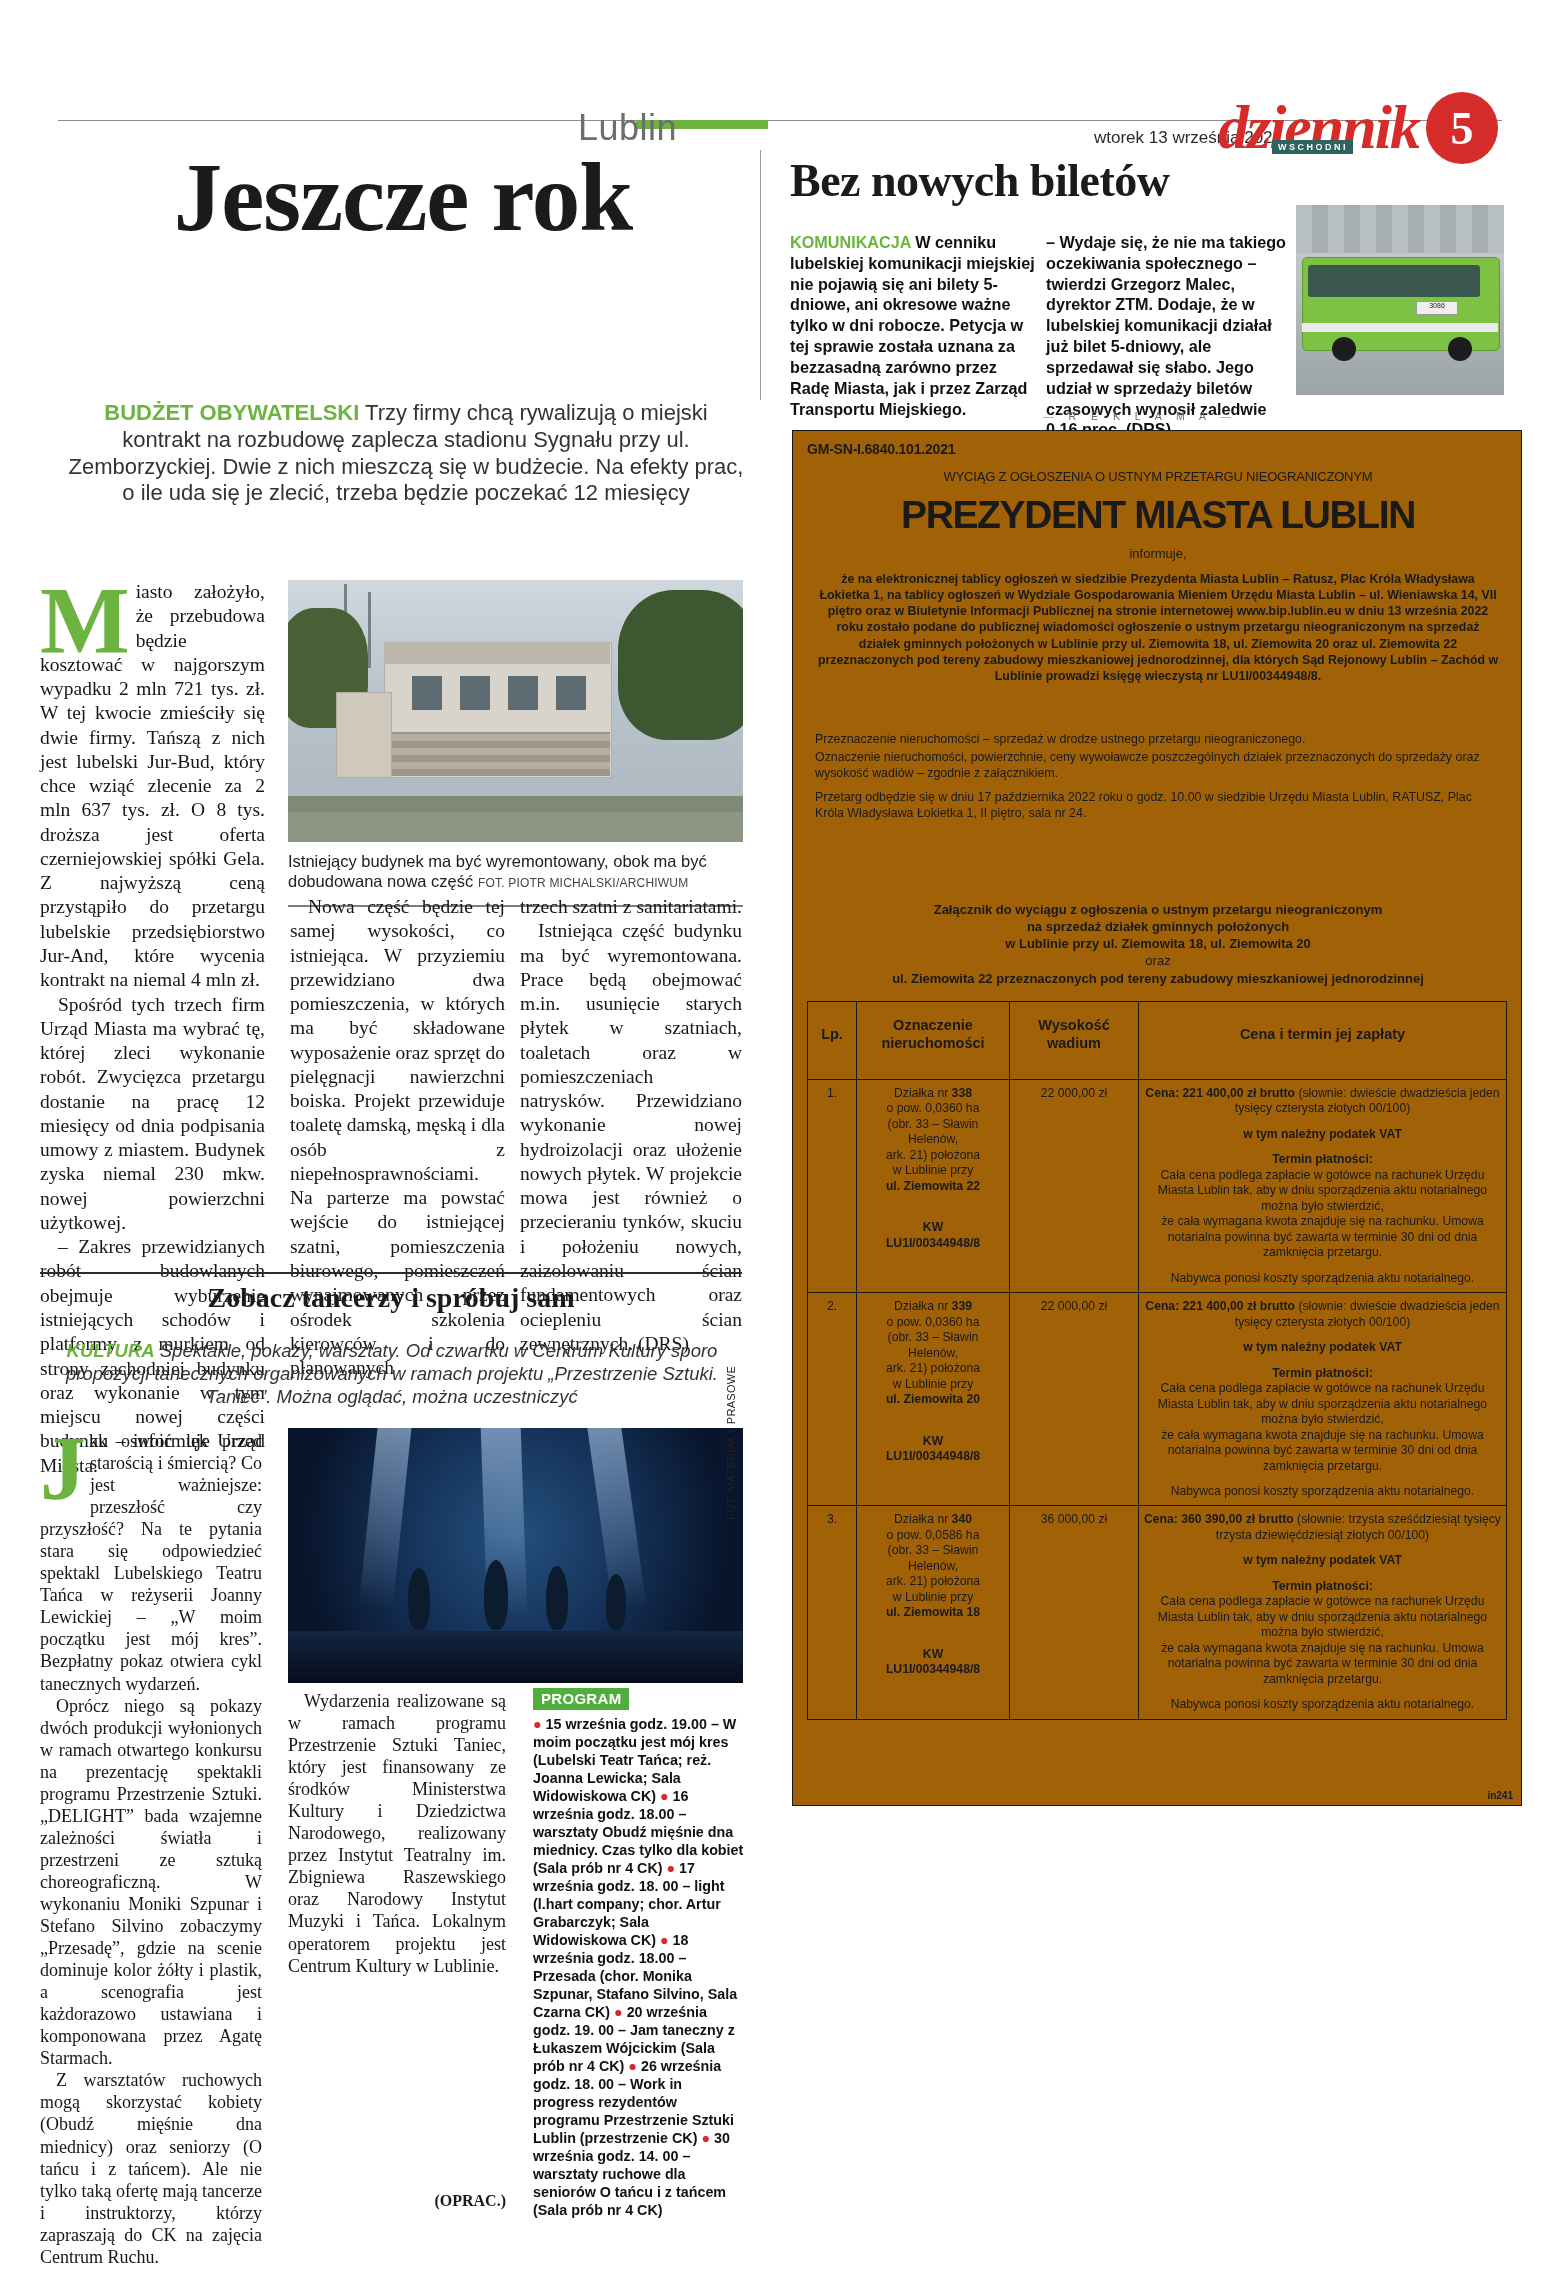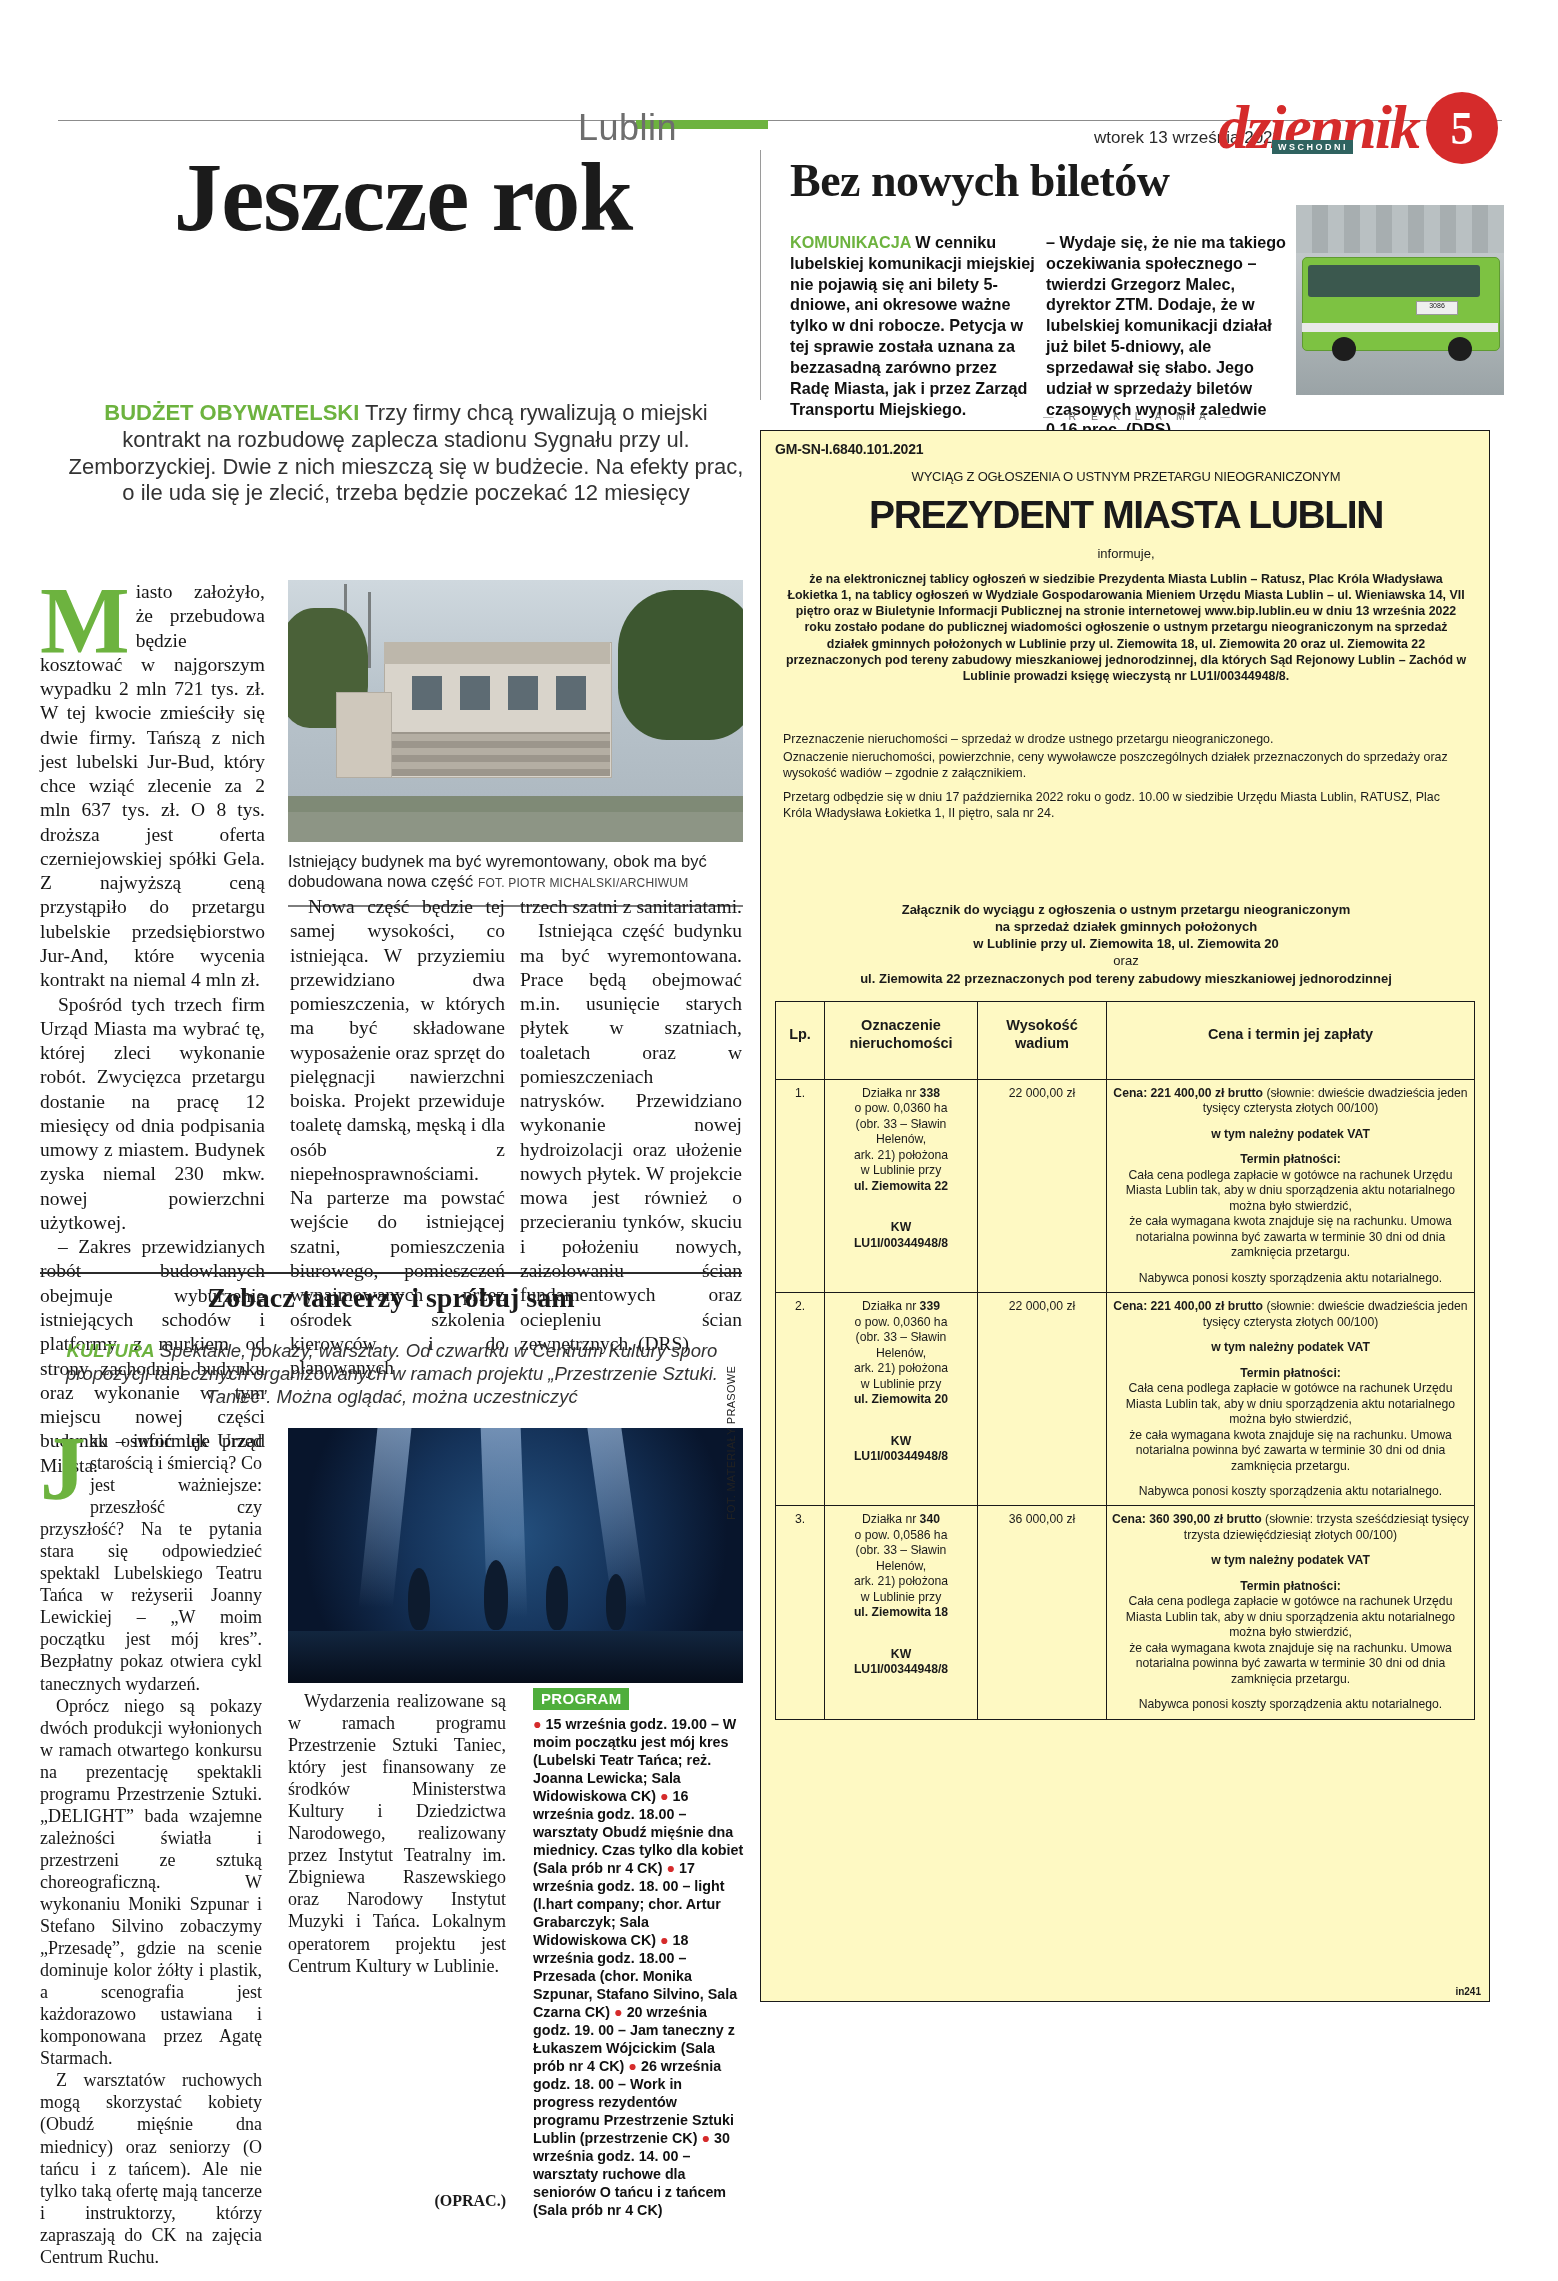--- a/index.html
+++ b/index.html
@@ -61,22 +61,22 @@
   .rcolB{position:absolute;left:1046px;top:232px;width:240px;}
   .rtext{font-size:16.2px;line-height:1.285;color:#111;font-weight:700;text-align:left;}
   .rtext .kicker{color:#6db33f;font-weight:700;}
   .busphoto{position:absolute;left:1296px;top:205px;width:208px;height:190px;overflow:hidden;}
 
   .reklama{position:absolute;left:778px;top:410px;width:724px;text-align:center;
     font-size:10.5px;letter-spacing:6px;color:#6b6b6b;}
   .reklama .dash{color:#9a9a9a;}
 
   
-  .adbox{position:absolute;left:760px;top:430px;width:730px;height:1572px;
-    border:1.5px solid #1a1a1a;background:#fef9c3;box-sizing:border-box;}
+  .adbox{position:absolute;left:792px;top:430px;width:730px;height:1376px;
+    border:1.5px solid #1a1a1a;background:#a16207;box-sizing:border-box;}
   .ad-ref{position:absolute;left:14px;top:10px;font-size:14px;font-weight:700;letter-spacing:-.2px;}
   .ad-sub{position:absolute;left:0;top:38px;width:730px;text-align:center;font-size:13px;letter-spacing:-.2px;}
   .ad-title{position:absolute;left:0;top:62px;width:730px;text-align:center;
     font-size:39px;font-weight:700;letter-spacing:-1.4px;}
   .ad-info{position:absolute;left:0;top:115px;width:730px;text-align:center;font-size:13px;}
   .ad-para{position:absolute;left:0;width:730px;box-sizing:border-box;padding:0 22px;
     font-size:12.4px;line-height:1.3;}
   .ad-center{text-align:center;}
   .ad-left{text-align:left;}
 

